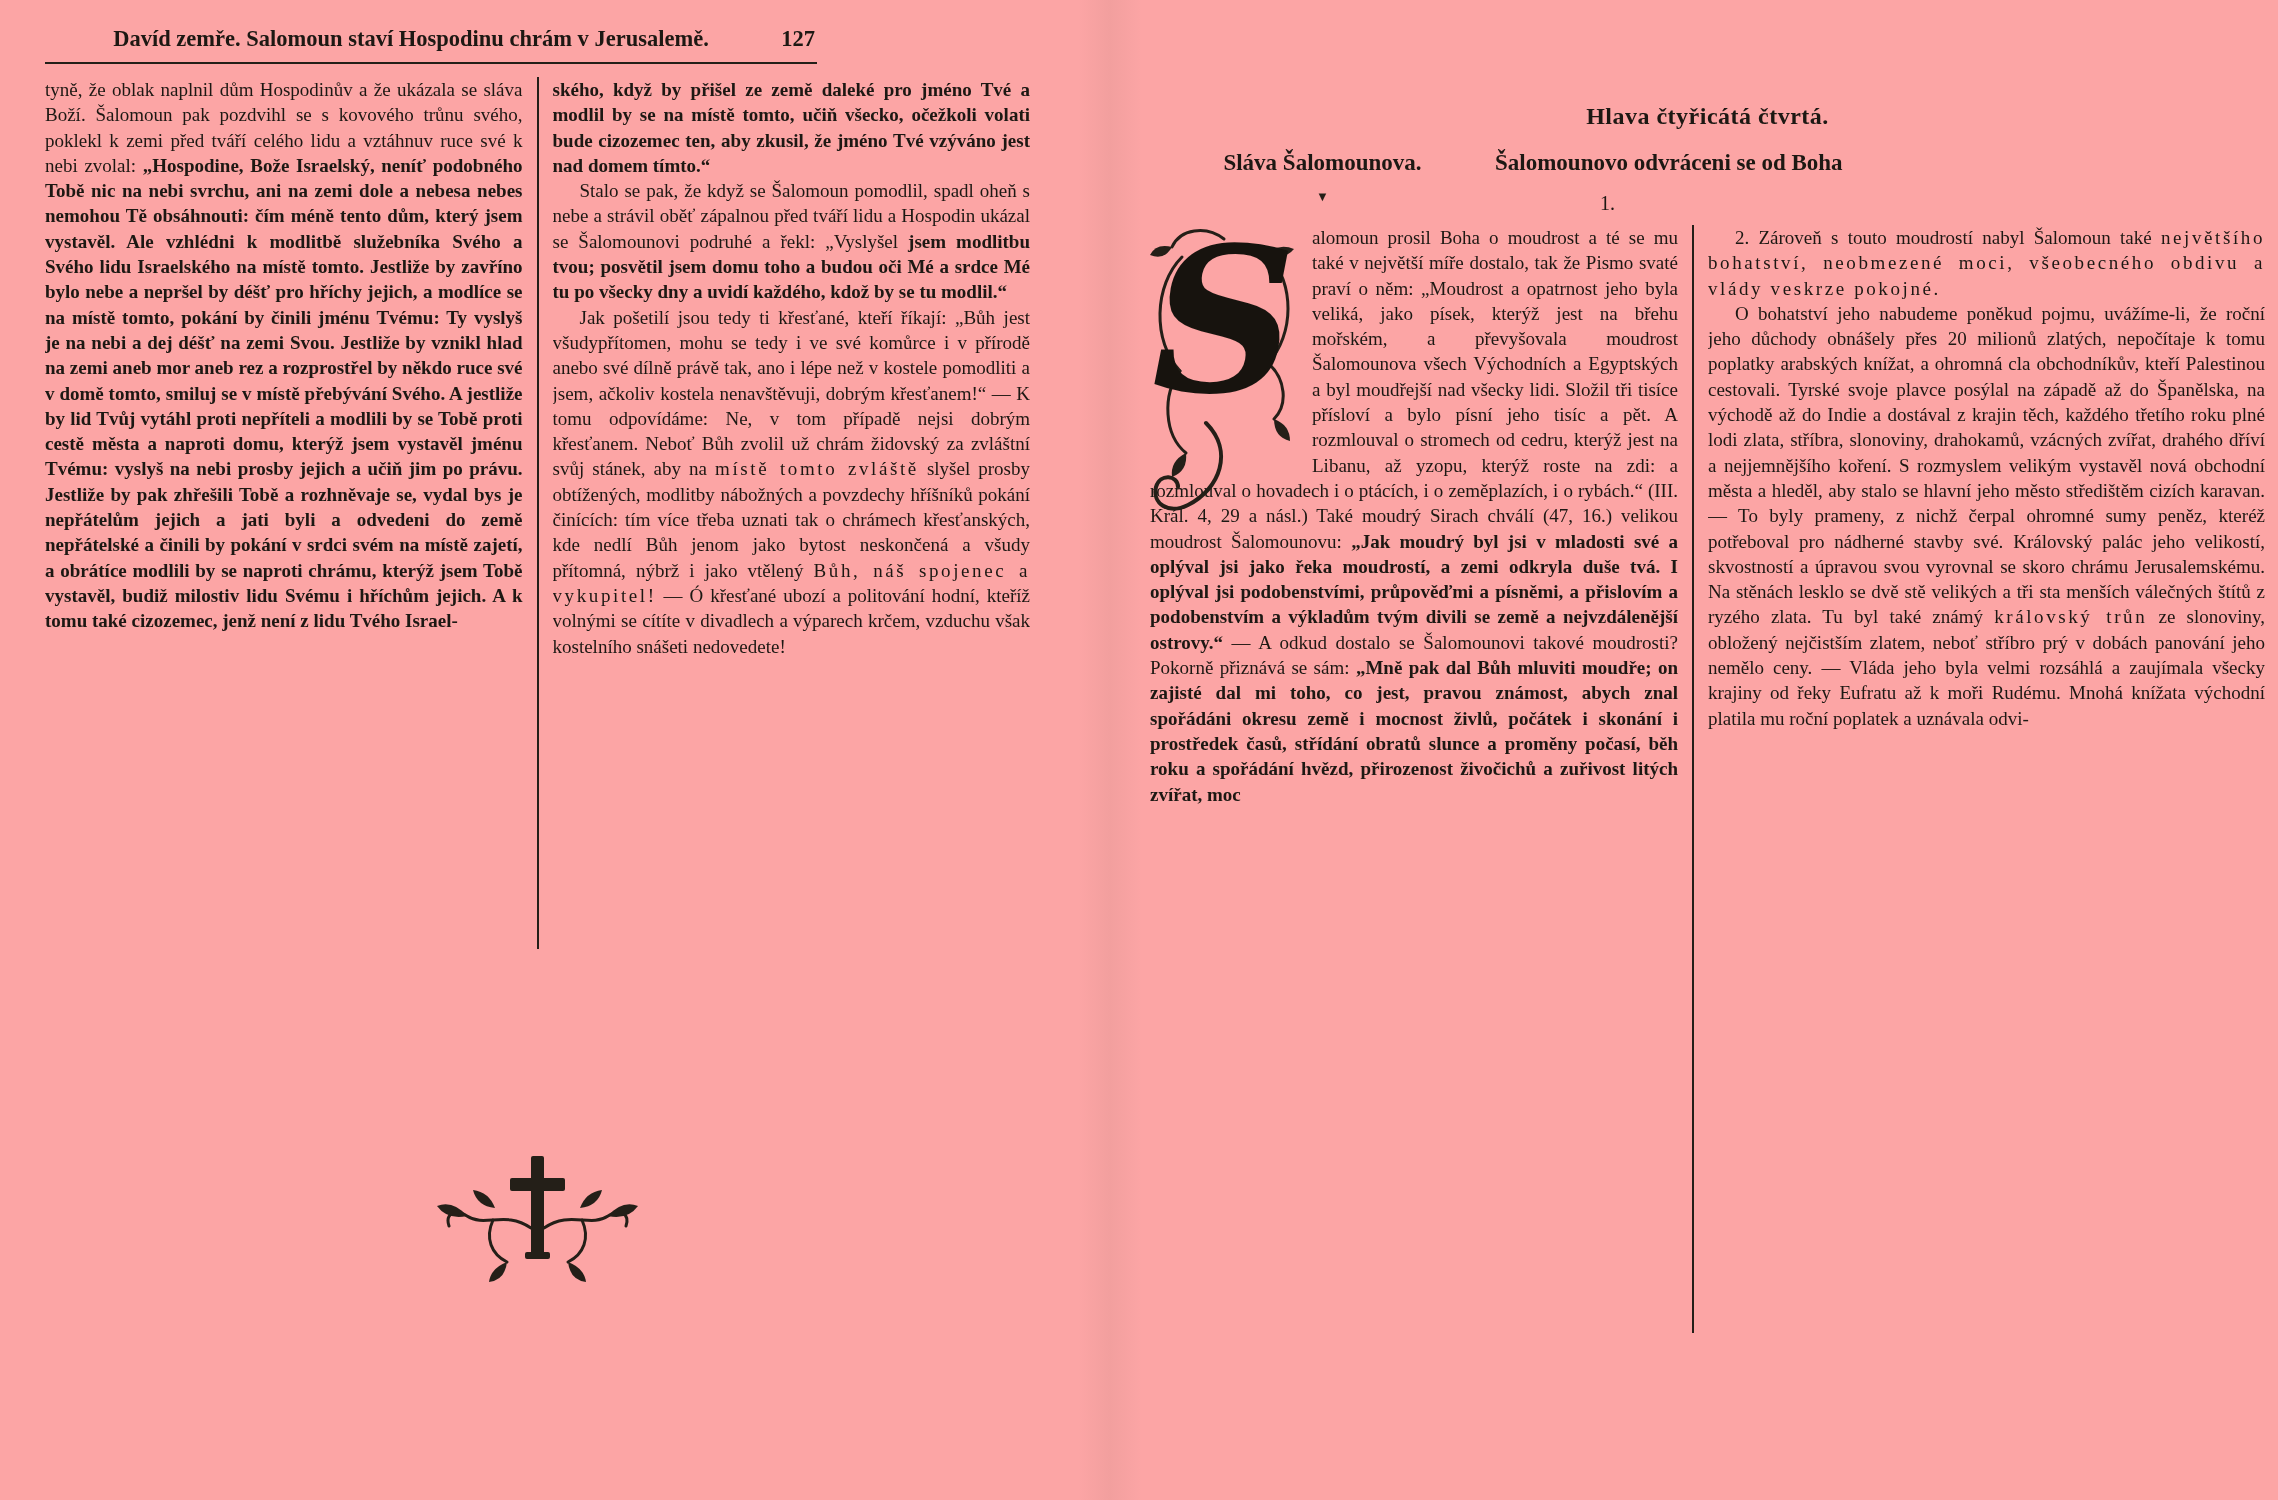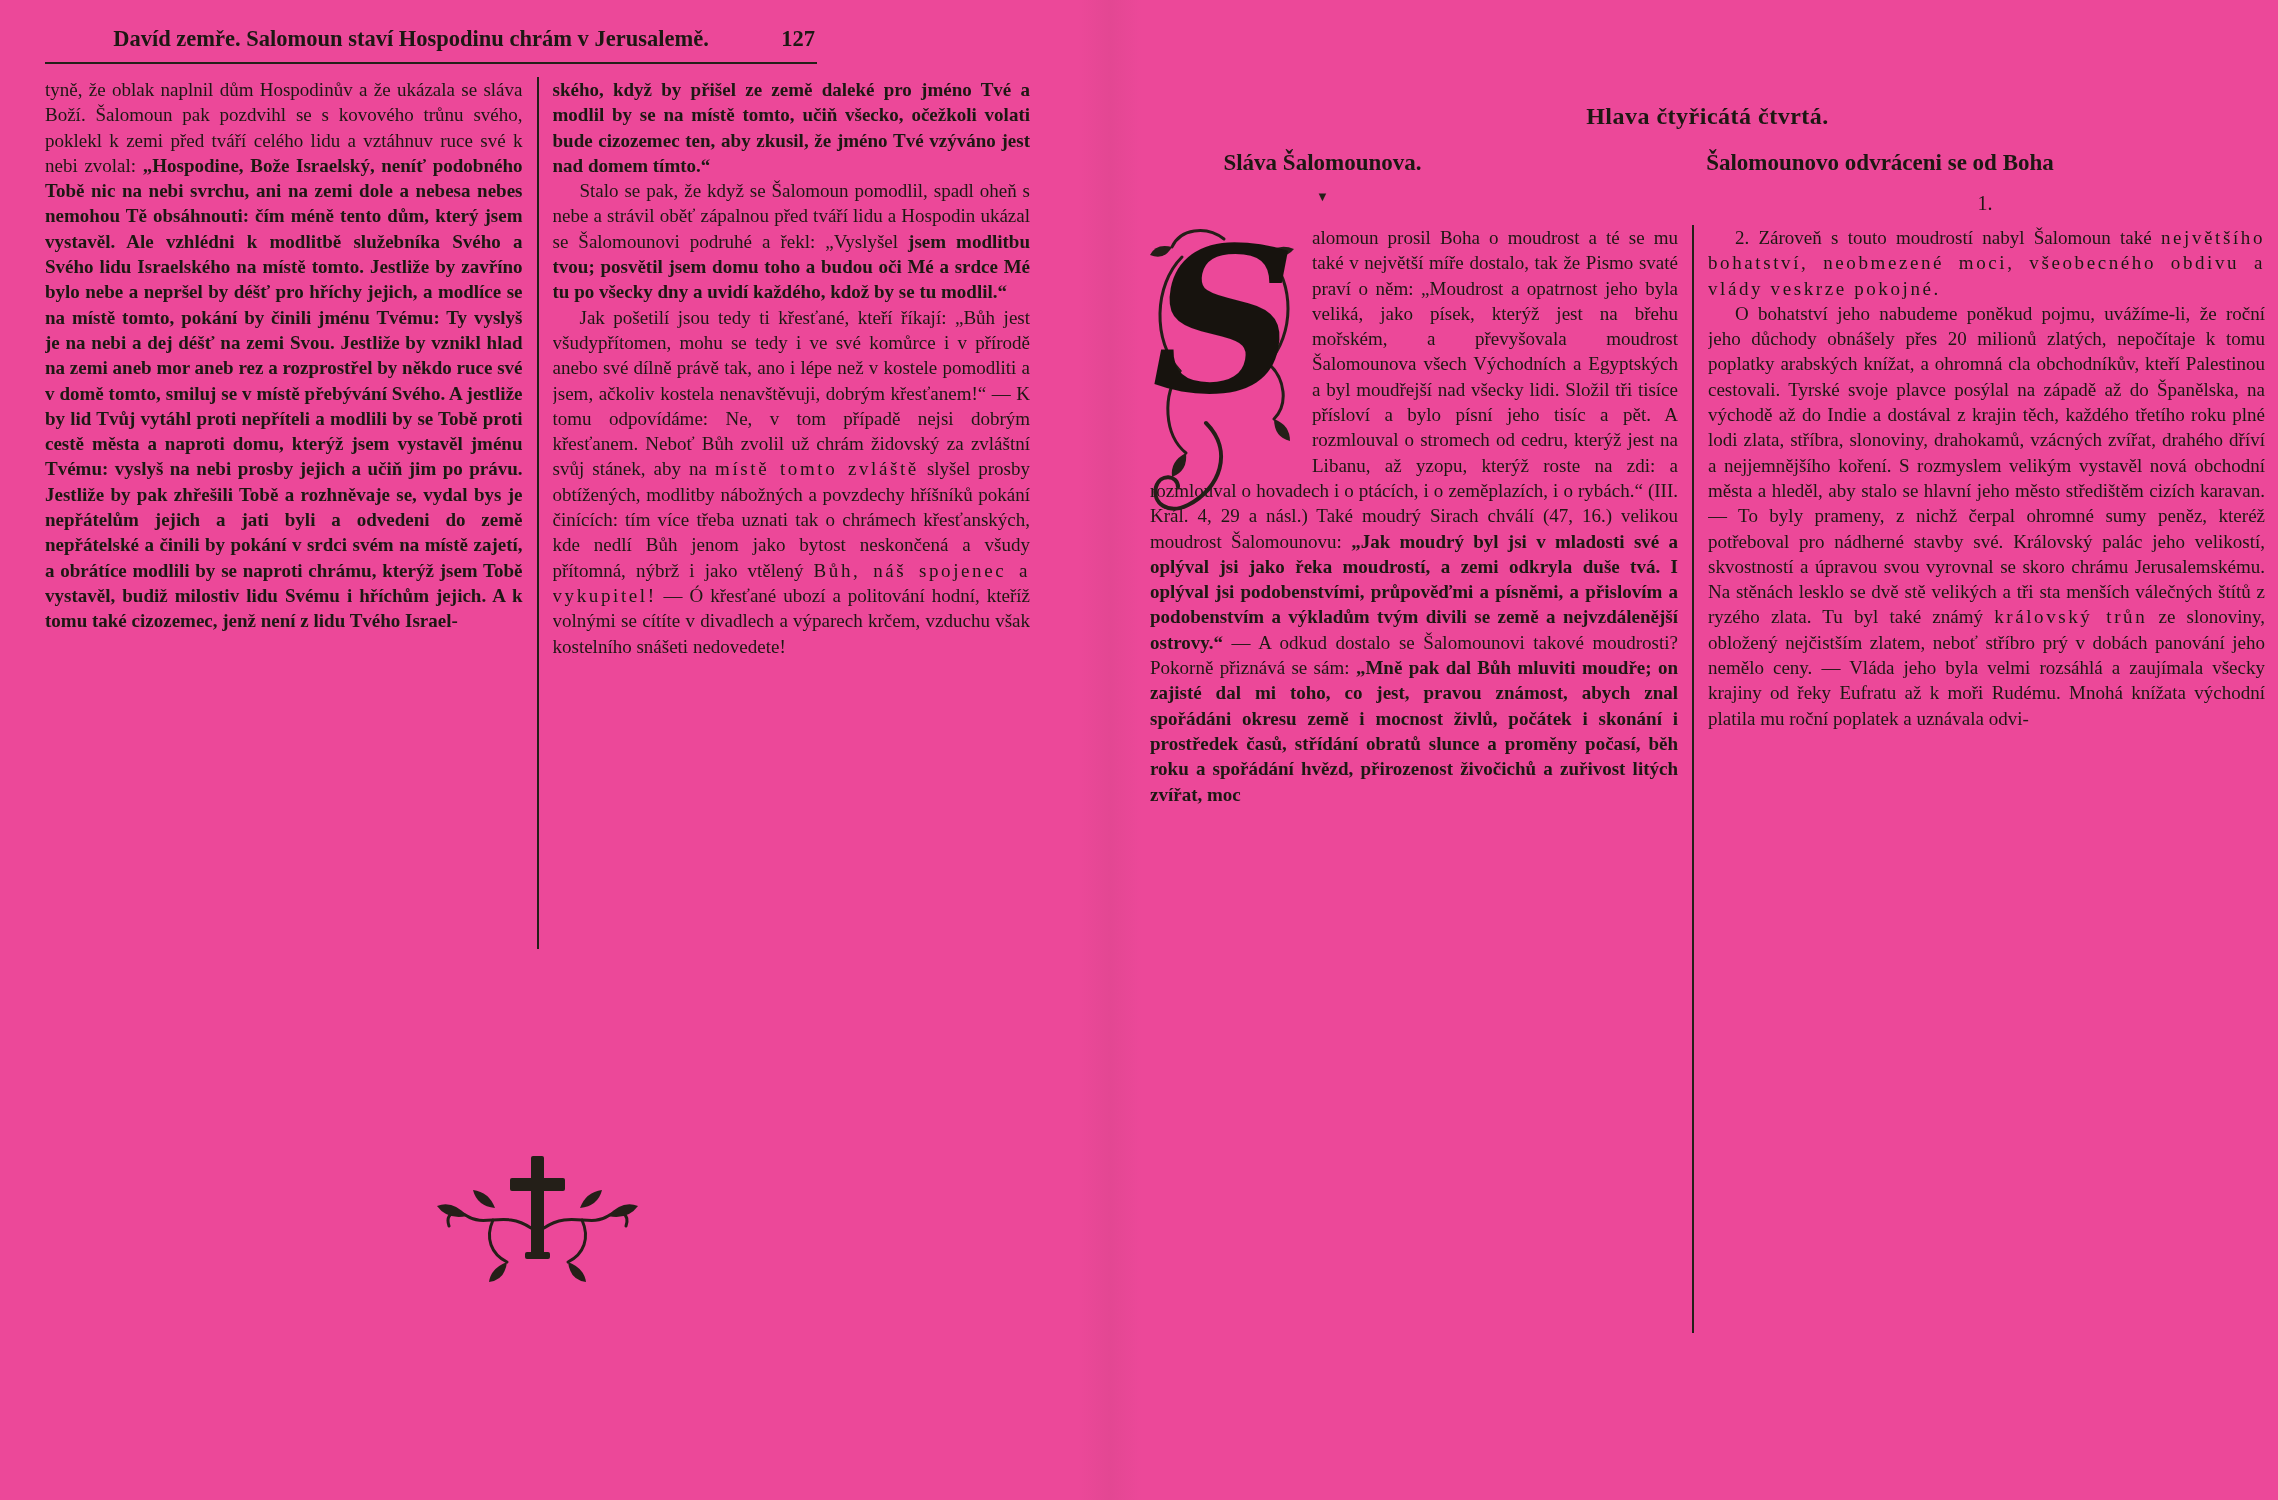--- a/index.html
+++ b/index.html
@@ -3,21 +3,21 @@
 <meta charset="utf-8">
 <style>
   * { margin:0; padding:0; box-sizing:border-box; }
   html,body { width:2278px; height:1500px; }
   body {
     background:#fcfbf7;
     font-family:"Liberation Serif","DejaVu Serif",serif;
     color:#1d1813;
     overflow:hidden;
   }
-  .sheet { position:relative; width:2278px; height:1500px; background:#ec4899; }
+  .sheet { position:relative; width:2278px; height:1500px; background:#fca5a5; }
   .gutter {
     position:absolute; left:1078px; top:0; width:64px; height:100%;
     background:linear-gradient(90deg, rgba(0,0,0,0) 0%, rgba(60,50,30,0.05) 50%, rgba(0,0,0,0) 100%);
   }
 
   
   .para {
     text-align:justify;
     font-size:19px;
     line-height:25.3px;
@@ -44,21 +44,21 @@
   .vrule { flex:0 0 2px; background:#241f18; margin:0 14px; }
   .cross-wrap { position:absolute; top:1128px; left:0; width:100%; text-align:center; }
 
   
   .page-right { position:absolute; left:1150px; top:102px; width:1115px; height:1350px; }
   .chapter {
     text-align:center; font-weight:bold; font-size:24px; line-height:28px; letter-spacing:0.5px;
   }
   .title-row { display:flex; margin-top:16px; }
   .title-left-box { flex:0 0 345px; text-align:center; }
-  .title-right-box { flex:1; text-align:center; }
+  .title-right-box { flex:1; text-align:left; }
   .book-title { font-weight:bold; font-size:23px; line-height:34px; }
   .fleuron { font-size:13px; line-height:14px; margin-top:10px; color:#241f18; }
   .secnum { font-size:20px; margin-top:12px; transform:translateX(105px); }
   .page-right .cols { margin-top:10px; height:1108px; overflow:hidden; }
   .page-right .colR1 { flex:0 0 528px; }
   .page-right .colR2 { flex:1; }
 
   .dropcap {
     float:left;
     width:150px; height:230px;

